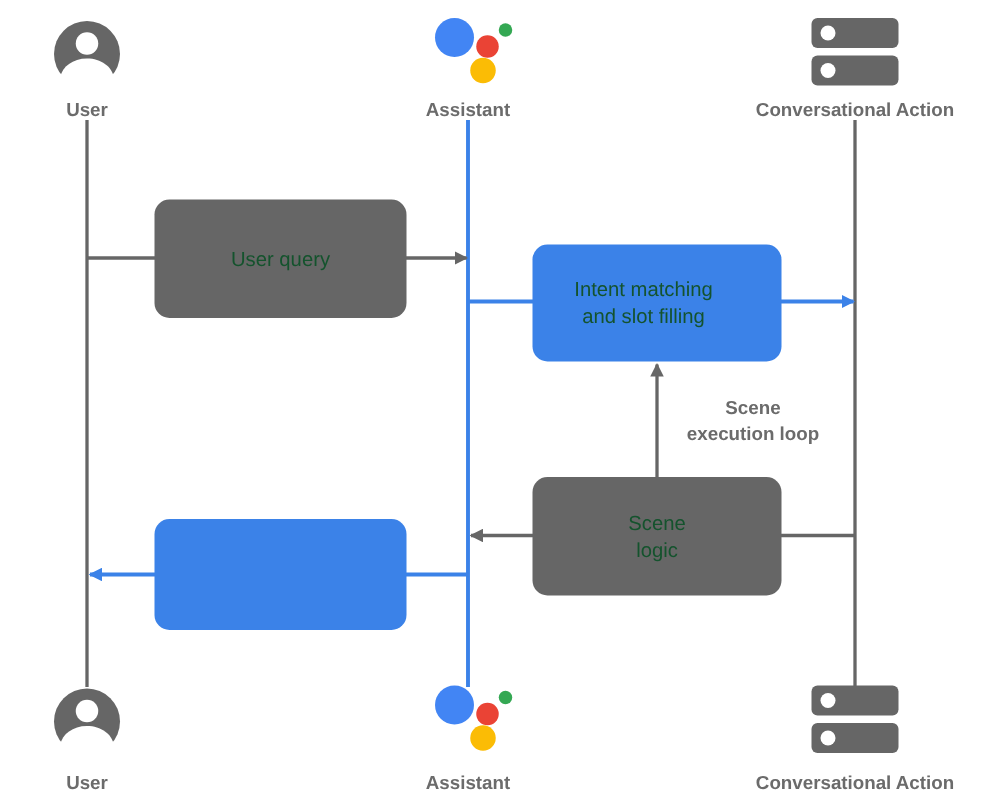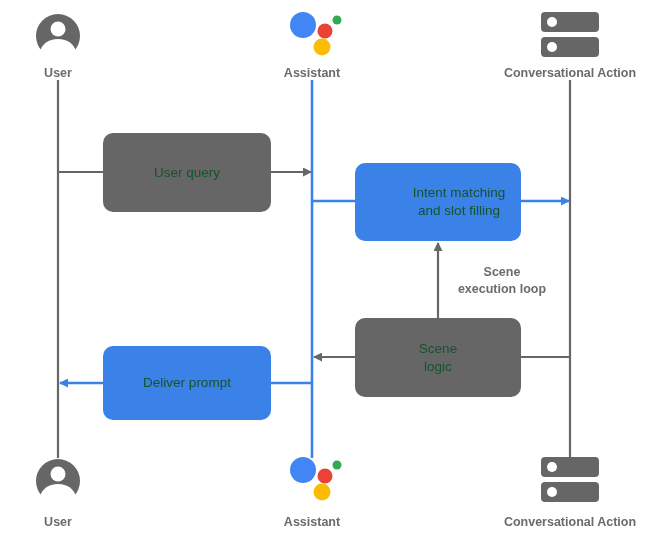--- a/index.html
+++ b/index.html
@@ -144,27 +144,26 @@
     <g>
       <rect x="103" y="133" width="168" height="79" rx="10" fill="#666666"></rect>
       <rect x="355" y="163" width="166" height="78" rx="10" fill="#3b82e8"></rect>
       <rect x="355" y="318" width="166" height="79" rx="10" fill="#666666"></rect>
       <rect x="103" y="346" width="168" height="74" rx="10" fill="#3b82e8"></rect>
     </g>
   </svg>
 
   <div class="node-label" style="left:103px; top:133px; width:168px; height:79px;">User query</div>
 
-  <div class="node-label" style="left:355px; top:163px; width:148px; height:78px;margin-left:30px;">Intent matching
+  <div class="node-label" style="left:355px; top:163px; width:148px; height:78px;">Intent matching
 and slot filling</div>
 
   <div class="node-label" style="left:355px; top:318px; width:166px; height:79px;">Scene
 logic</div>
 
-  <div class="node-label" style="left:103px; top:346px; width:168px; height:74px;">Deliver prompt</div>
 
   <div class="loop-label" style="left:502px; top:264px;">Scene
 execution loop</div>
 
   <div class="actor-label" style="left:58px; top:66px;">User</div>
   <div class="actor-label" style="left:312px; top:66px;">Assistant</div>
   <div class="actor-label" style="left:570px; top:66px;">Conversational Action</div>
 
   <div class="actor-label" style="left:58px; top:515px;">User</div>
   <div class="actor-label" style="left:312px; top:515px;">Assistant</div>

